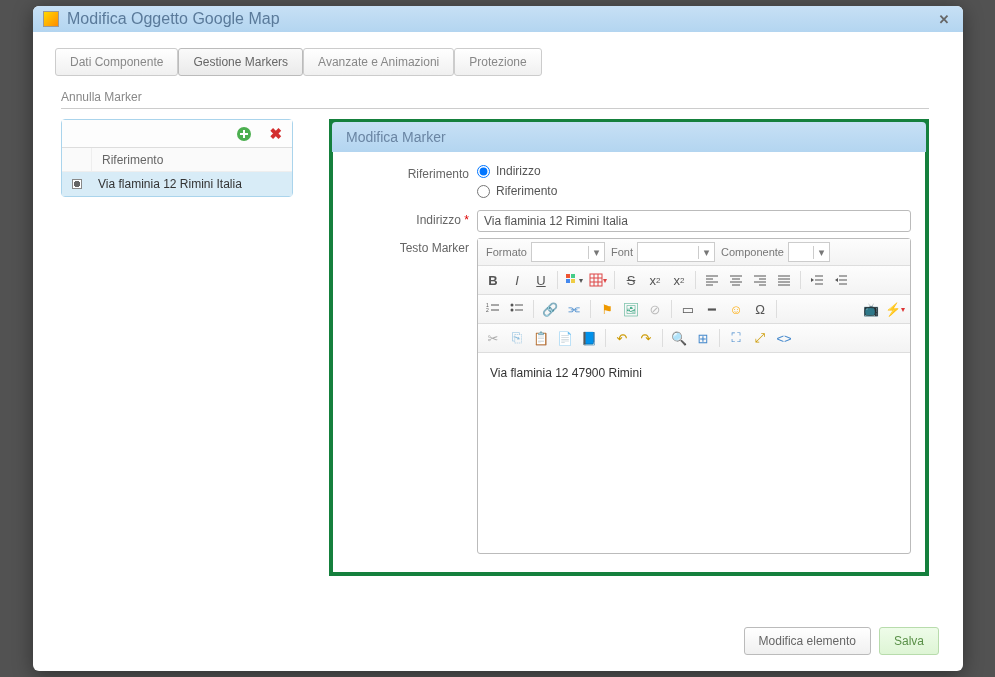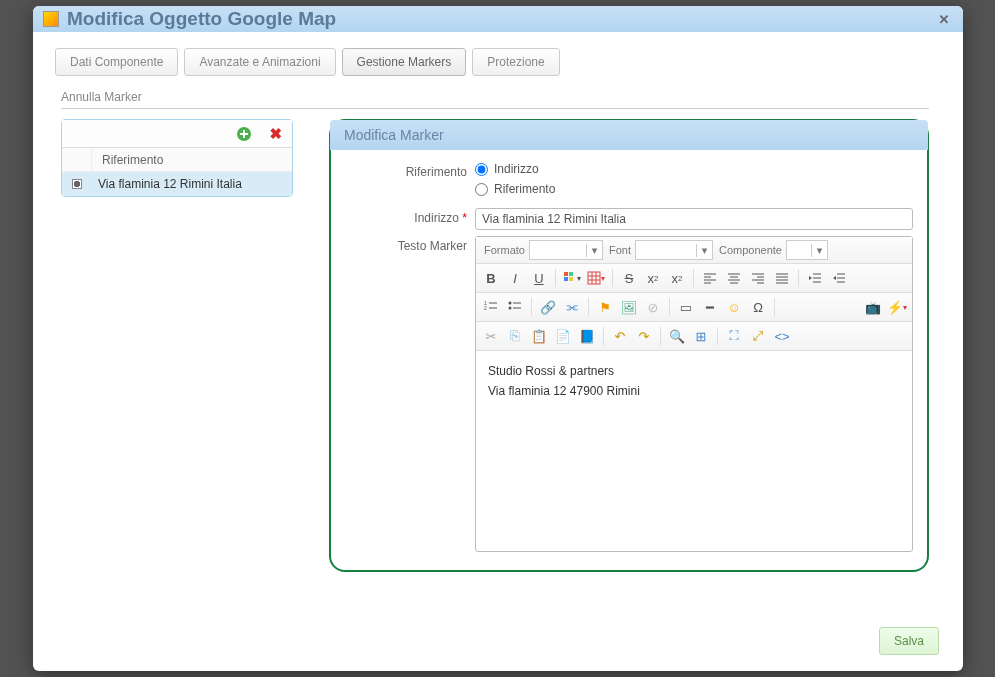--- a/index.html
+++ b/index.html
@@ -2,31 +2,31 @@
 <html><head>
 <meta charset="utf-8">
 <style>
 * { box-sizing: border-box; margin: 0; padding: 0; }
 body { font-family: Arial, sans-serif; font-size: 12px; background: #525252; width: 995px; height: 677px; overflow: hidden; position: relative; }
 
 .dialog { position: absolute; left: 33px; top: 6px; width: 930px; height: 665px; background: #fff; border-radius: 6px; box-shadow: 0 4px 20px rgba(0,0,0,0.4); overflow: hidden; }
 
 .dialog-titlebar { height: 26px; background: linear-gradient(to bottom, #c7e0f5 0%, #b3d5f0 100%); display: flex; align-items: center; padding: 0 10px; }
 .dialog-title-icon { width: 16px; height: 16px; background: linear-gradient(135deg, #ffd700, #ff8c00); border: 1px solid #999; margin-right: 8px; }
-.dialog-title { color: #5a7a9a; font-size: 19px; font-weight: bold; flex: 1; }
+.dialog-title { color: #5a7a9a; font-size: 16px; font-weight: normal; flex: 1; }
 .dialog-close { width: 18px; height: 18px; display: flex; align-items: center; justify-content: center; cursor: pointer; color: #666; font-weight: bold; font-size: 13px; }
 
 .dialog-body { padding: 8px 10px 8px 10px; height: calc(100% - 26px); display: flex; flex-direction: column; }
 
 .scroll-wrap { flex: 1; overflow-y: scroll; padding-right: 6px; }
 .scroll-wrap::-webkit-scrollbar { width: 16px; }
 .scroll-wrap::-webkit-scrollbar-track { background: #f0f0f0; border: 1px solid #ddd; }
 .scroll-wrap::-webkit-scrollbar-thumb { background: #c8c8c8; border: 1px solid #aaa; border-radius: 2px; }
 
-.tabs { display: flex; gap: 6px; padding: 8px 0 0 12px; margin-bottom: 14px; }
+.tabs { display: flex; padding: 8px 0 0 12px; margin-bottom: 14px; }
 .tab { padding: 6px 14px; border: 1px solid #ccc; border-radius: 3px; background: linear-gradient(to bottom, #fff, #f0f0f0); color: #888; cursor: pointer; font-size: 12px; }
 .tab.active { background: linear-gradient(to bottom, #fafafa, #eaeaea); color: #666; border-color: #bbb; }
 
 .section-label { color: #888; font-size: 12px; margin: 4px 0 2px 18px; }
 .section-rule { border: none; border-top: 1px solid #ccc; margin: 4px 18px 10px 18px; }
 
 .content-row { display: flex; gap: 36px; padding: 0 18px; }
 .left-col { width: 232px; flex-shrink: 0; }
 .right-col { flex: 1; }
 
@@ -38,21 +38,21 @@
 .add-icon::after { left: 3px; top: 6px; width: 8px; height: 2px; }
 .del-icon { color: #d32f2f; font-weight: bold; font-size: 15px; cursor: pointer; }
 .marker-header { height: 24px; display: flex; align-items: center; background: #fafafa; border-bottom: 1px solid #eee; }
 .marker-header .h1 { width: 30px; border-right: 1px solid #eee; height: 100%; }
 .marker-header .h2 { padding-left: 10px; color: #666; }
 .marker-row { height: 24px; display: flex; align-items: center; background: #d8ecf7; }
 .marker-row .c1 { width: 30px; display: flex; justify-content: center; }
 .marker-row .c1 span { width: 10px; height: 10px; border: 1px solid #888; background: radial-gradient(circle at center, #666 0 3px, #fff 3px); display: block; }
 .marker-row .c2 { padding-left: 6px; color: #333; }
 
-.fieldset { border: 2px solid #15803d; border-radius: 16px; padding: 0 0 10px 0; }
+.fieldset { border: 4px solid #15803d; border-radius: 0; padding: 0 0 10px 0; }
 .legend-bar { height: 30px; background: linear-gradient(to bottom, #c7e0f5, #b3d5f0); border-radius: 4px 4px 0 0; display: flex; align-items: center; padding-left: 14px; margin: -1px -1px 0 -1px; }
 .legend-title { color: #6a85a3; font-size: 14px; }
 
 .form-body { padding: 12px 14px 2px 14px; }
 .form-row { display: flex; margin-bottom: 6px; }
 .form-label { width: 130px; text-align: right; padding-right: 8px; color: #666; padding-top: 3px; font-size: 12px; }
 .req { color: #d00; }
 .form-control { flex: 1; }
 .radio-line { display: flex; align-items: center; gap: 6px; margin-bottom: 6px; color: #555; }
 .radio-line input { margin: 0; }
@@ -83,22 +83,22 @@
     <div class="dialog-title-icon"></div>
     <div class="dialog-title">Modifica Oggetto Google Map</div>
     <div class="dialog-close">✕</div>
   </div>
 
   <div class="dialog-body">
     <div class="scroll-wrap">
 
       <div class="tabs">
         <div class="tab">Dati Componente</div>
+        <div class="tab active">Gestione Markers</div>
         <div class="tab">Avanzate e Animazioni</div>
-        <div class="tab active">Gestione Markers</div>
         <div class="tab">Protezione</div>
       </div>
 
       <div class="section-label">Annulla Marker</div>
       <hr class="section-rule">
 
       <div class="content-row">
 
         <div class="left-col">
           <div class="marker-list">
@@ -305,32 +305,32 @@
                       <span class="ed-sep"></span>
                       <span class="ed-btn">🔍</span>
                       <span class="ed-btn" style="color:#48c">⊞</span>
                       <span class="ed-sep"></span>
                       <span class="ed-btn" style="color:#48c">⛶</span>
                       <span class="ed-btn" style="color:#c90">⤢</span>
                       <span class="ed-btn" style="color:#48c">&lt;&gt;</span>
                     </div>
 
                     <div class="ed-content">
-                      <div>Studio Rossi &amp; partners</div>
                       <div>Via flaminia 12 47900 Rimini</div>
                     </div>
 
                   </div>
                 </div>
               </div>
 
             </div>
           </div>
         </div>
 
       </div>
     </div>
 
     <div class="button-bar">
+      <button class="btn">Modifica elemento</button>
       <button class="btn save">Salva</button>
     </div>
   </div>
 </div>
 
 </body></html>

